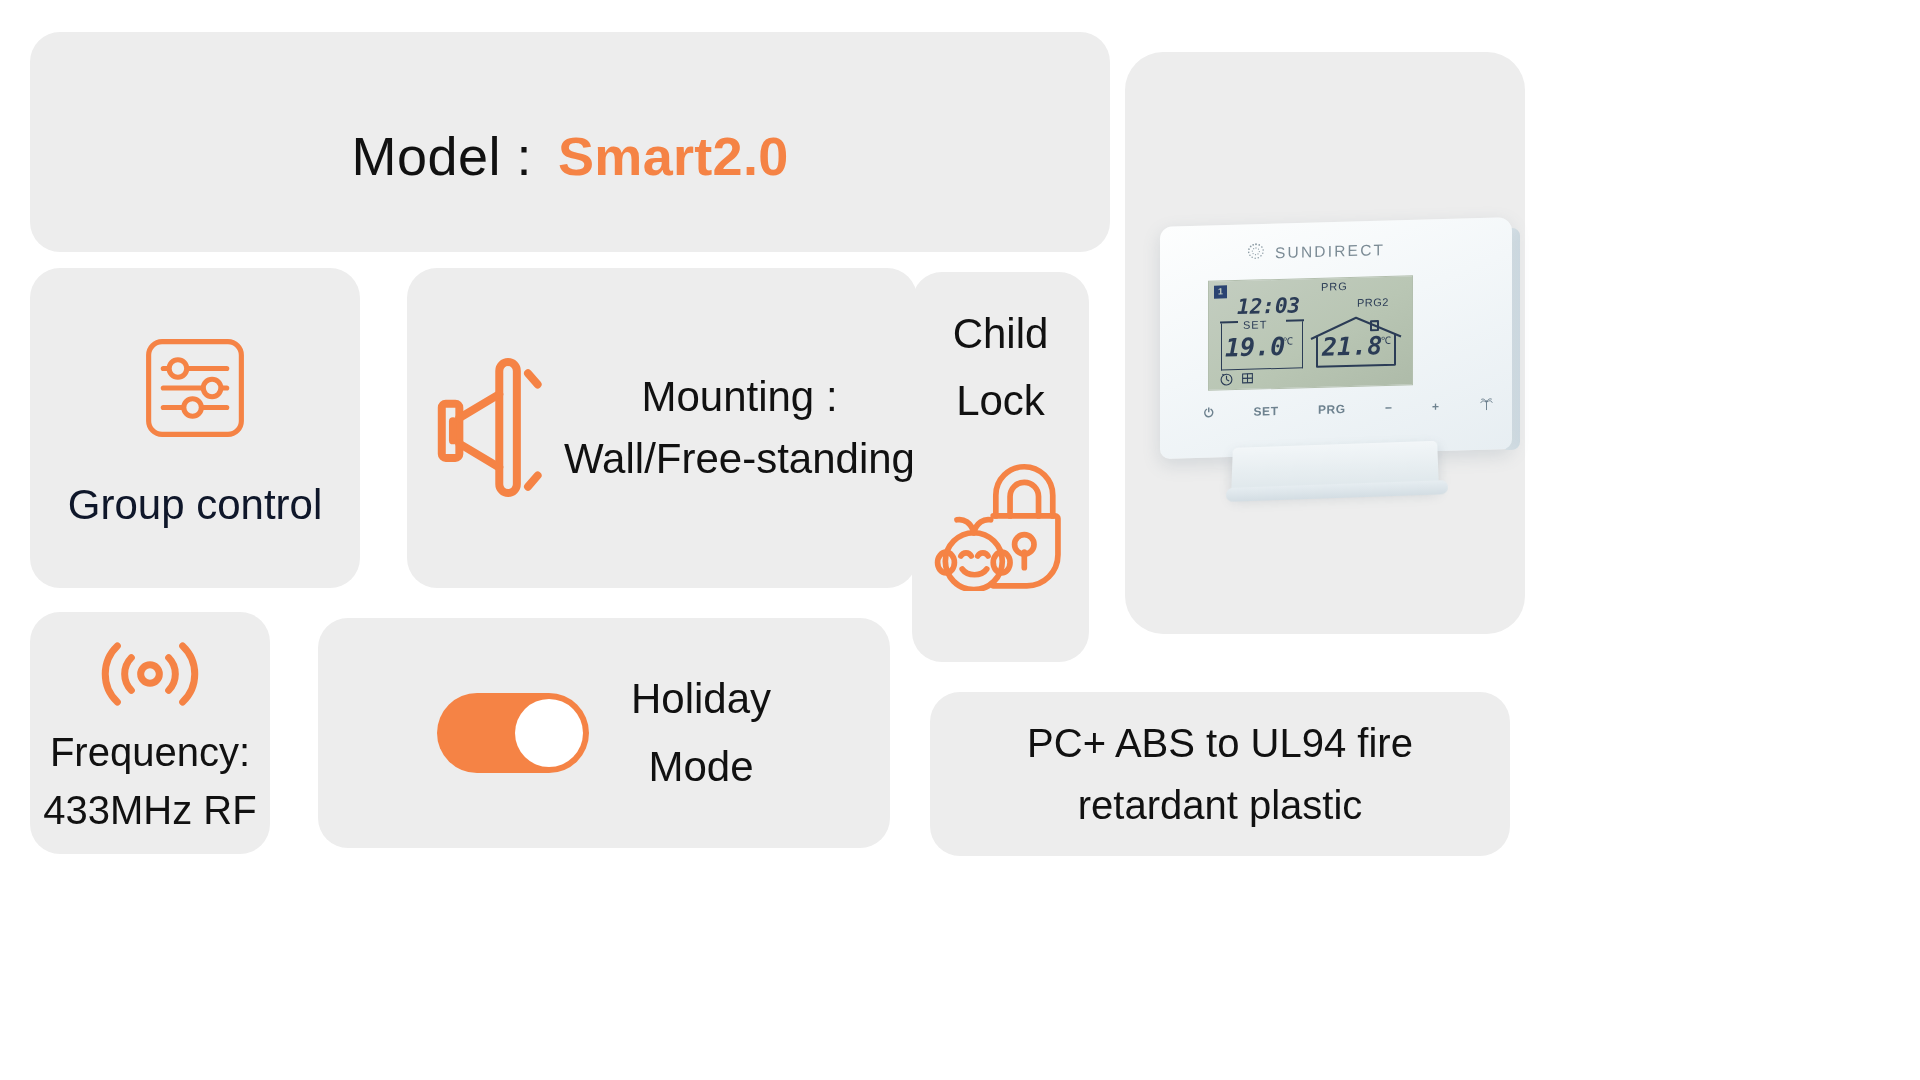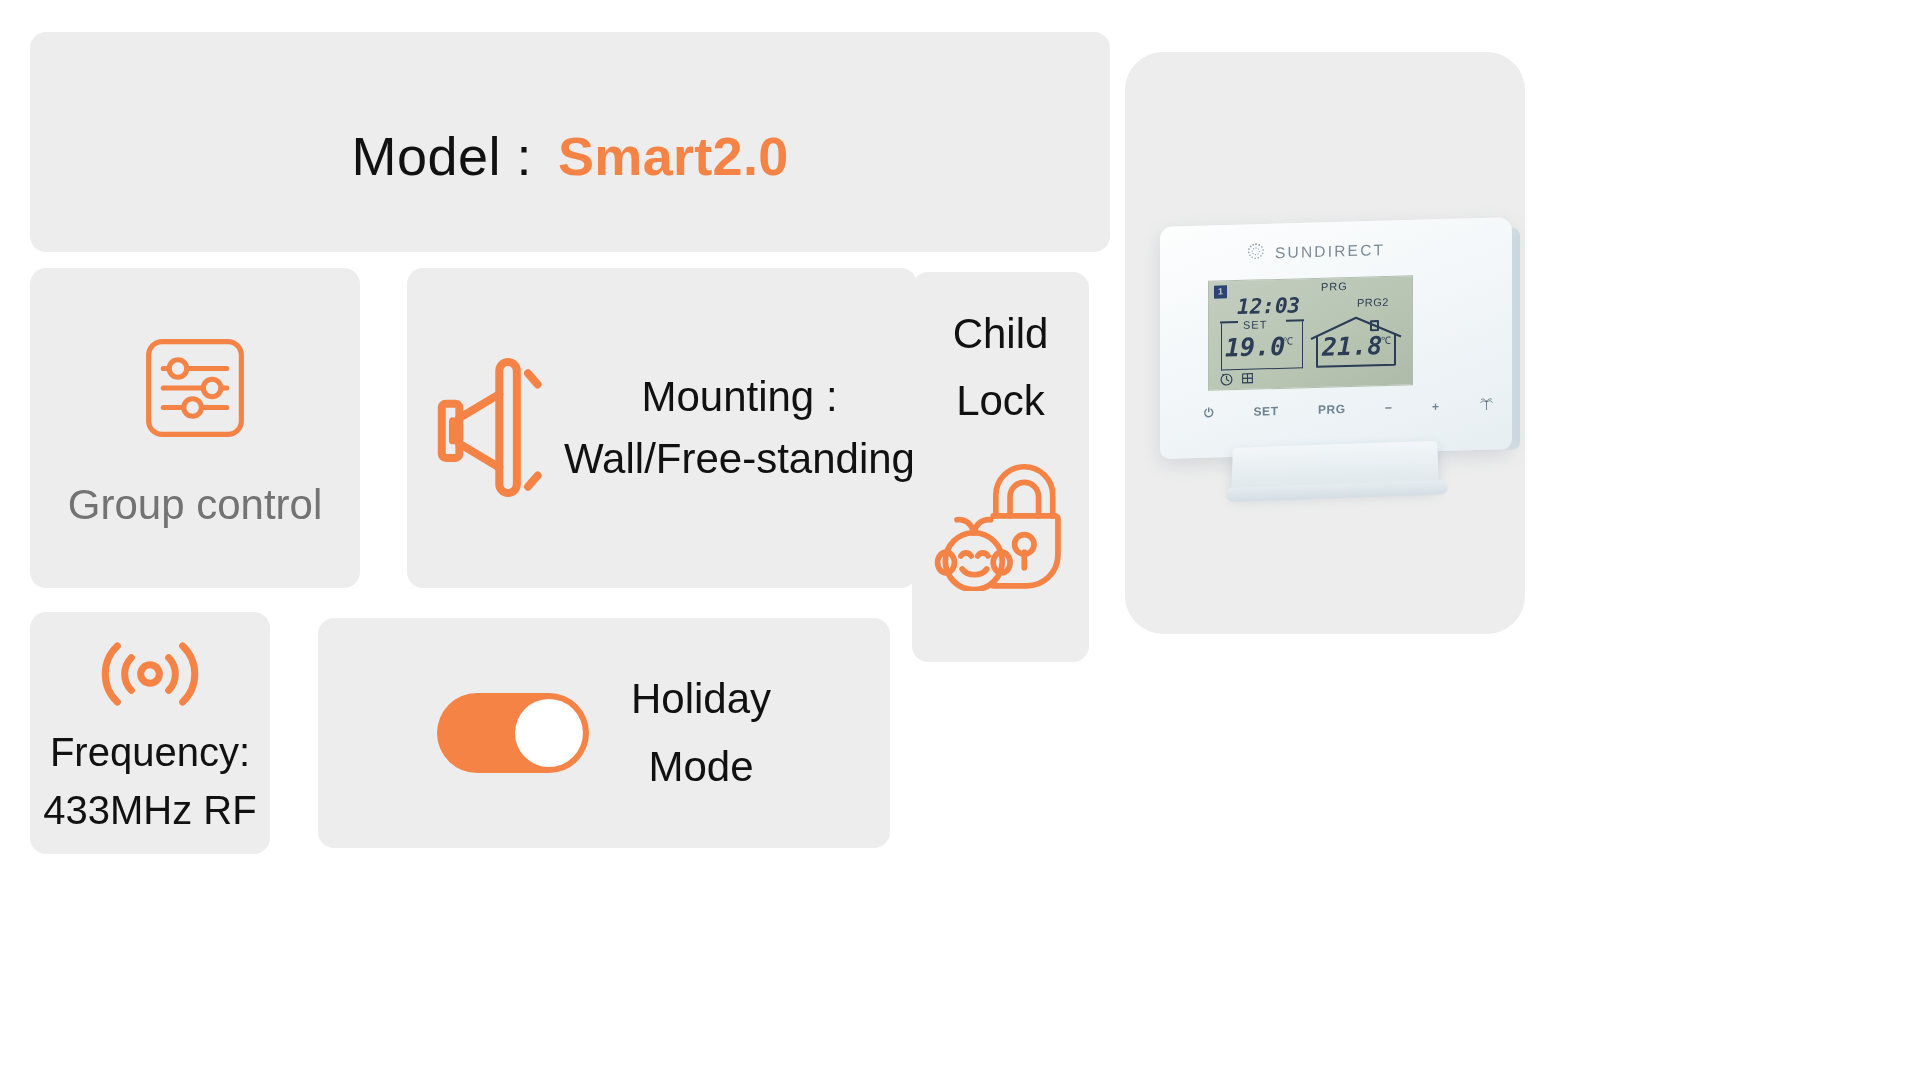--- a/index.html
+++ b/index.html
@@ -8,40 +8,40 @@
     width: 1920px; height: 1080px;
     background: #ffffff;
     font-family: "Liberation Sans", sans-serif;
     overflow: hidden;
   }
   .page { position: relative; width: 1920px; height: 1080px; background: #fff; }
 
   .card {
     position: absolute;
     background: #ededed;
-    border-radius: 16px;
+    border-radius: 30px;
     display: flex;
     align-items: center;
     justify-content: center;
   }
 
   
   #model-card { left: 30px; top: 32px; width: 1080px; height: 220px; }
   .model-line { display: flex; align-items: baseline; gap: 26px; }
   .model-label {
     font-size: 54px; color: #111; font-weight: 400; letter-spacing: .5px;
   }
   .model-value {
     font-size: 54px; color: #f58345; font-weight: 700; letter-spacing: .3px; margin-top: 28px;
   }
 
   
   #group-card { left: 30px; top: 268px; width: 330px; height: 320px;
                 flex-direction: column; gap: 28px; }
-  #group-card .label { font-size: 42px; color: #737373; }
+  #group-card .label { font-size: 42px; color: #0f172a; }
 
   
   #mounting-card { left: 380px; top: 268px; width: 510px; height: 320px;
                    justify-content: flex-start; padding-left: 22px; gap: 18px; margin-left: 27px; }
   .mount-text { display: flex; flex-direction: column; gap: 14px; align-items: center; flex: 1; }
   .mount-text .l1 { font-size: 42px; color: #111; }
   .mount-text .l2 { font-size: 42px; color: #111; white-space: nowrap; }
 
   
   #childlock-card { left: 912px; top: 272px; width: 177px; height: 390px;
@@ -272,20 +272,24 @@
   <div class="card" id="holiday-card">
     <span class="toggle">
       <span class="knob"></span>
     </span>
     <span class="holiday-text">
       <span>Holiday</span>
       <span>Mode</span>
     </span>
   </div>
 
+  <div class="card" id="plastic-card">
+    <span>PC+ ABS to UL94 fire</span>
+    <span>retardant plastic</span>
+  </div>
 
   <div class="card" id="device-card"></div>
 
   <div class="device-wrap">
     <div class="tstat-edge"></div>
     <div class="tstat-body"></div>
 
     <div class="brand-row">
       <span>
         <svg width="20" height="20" viewBox="0 0 24 24">

